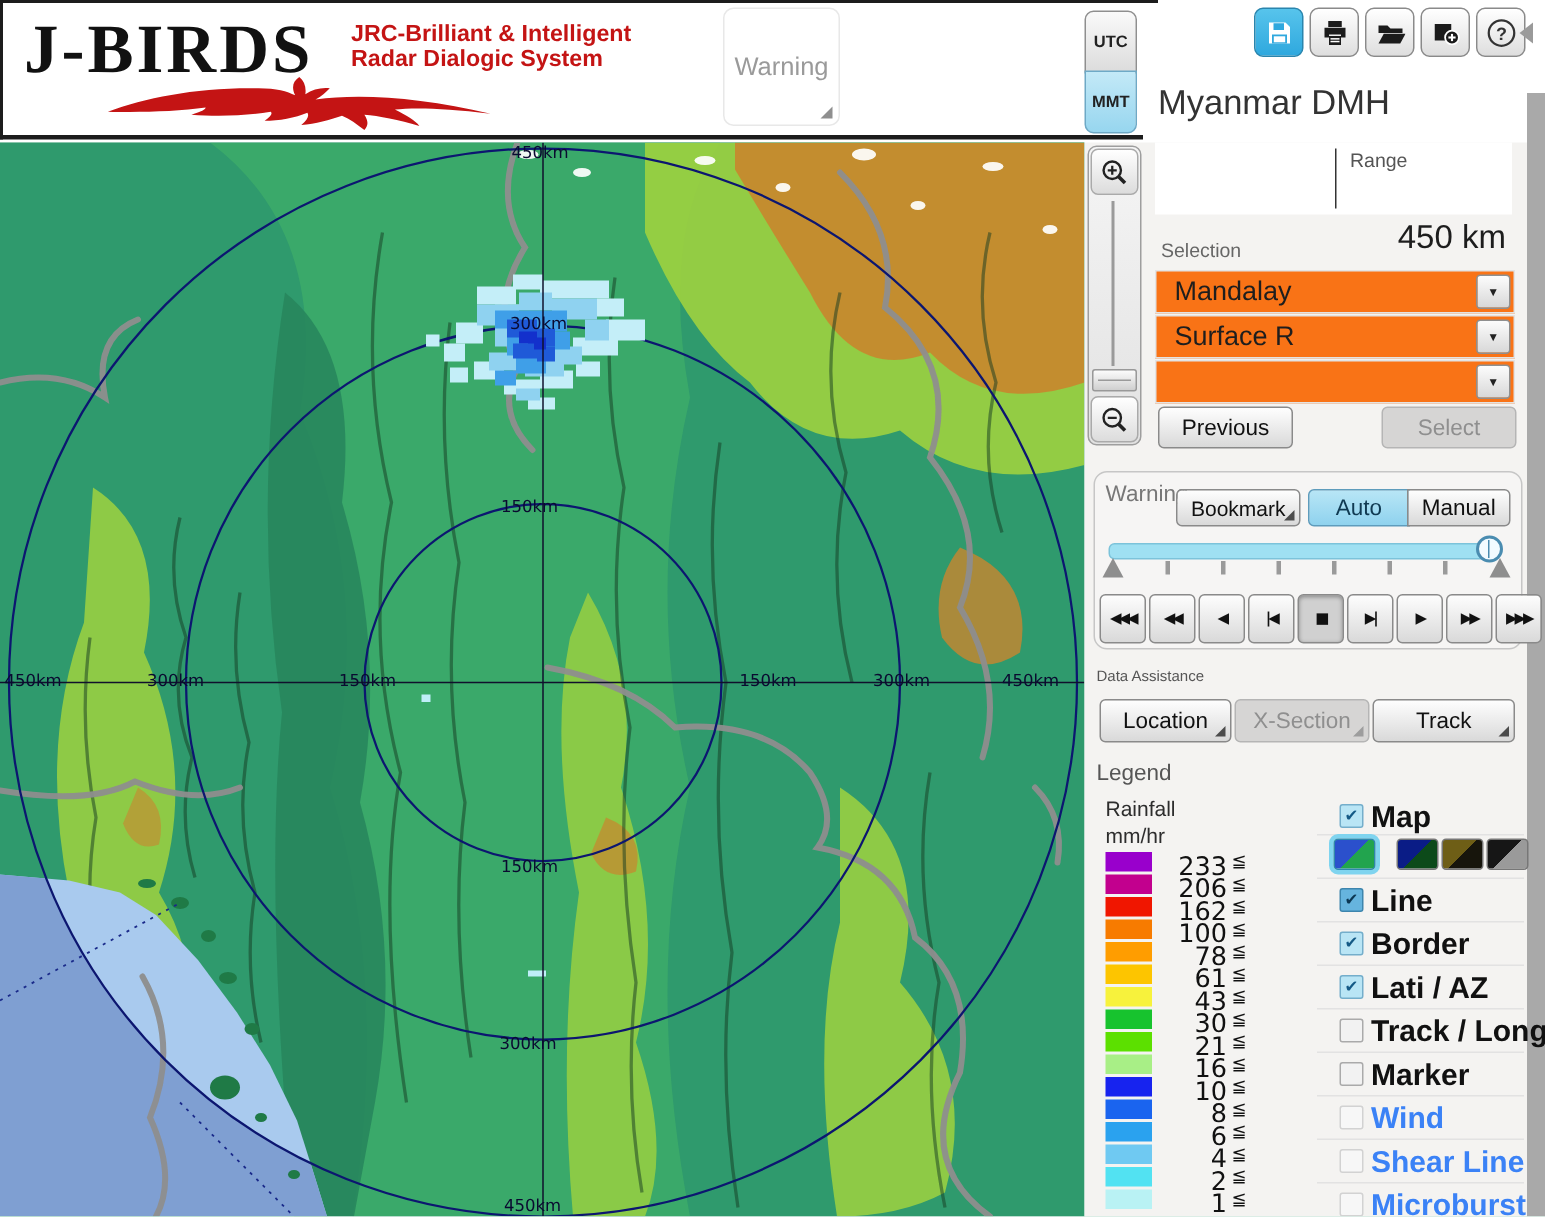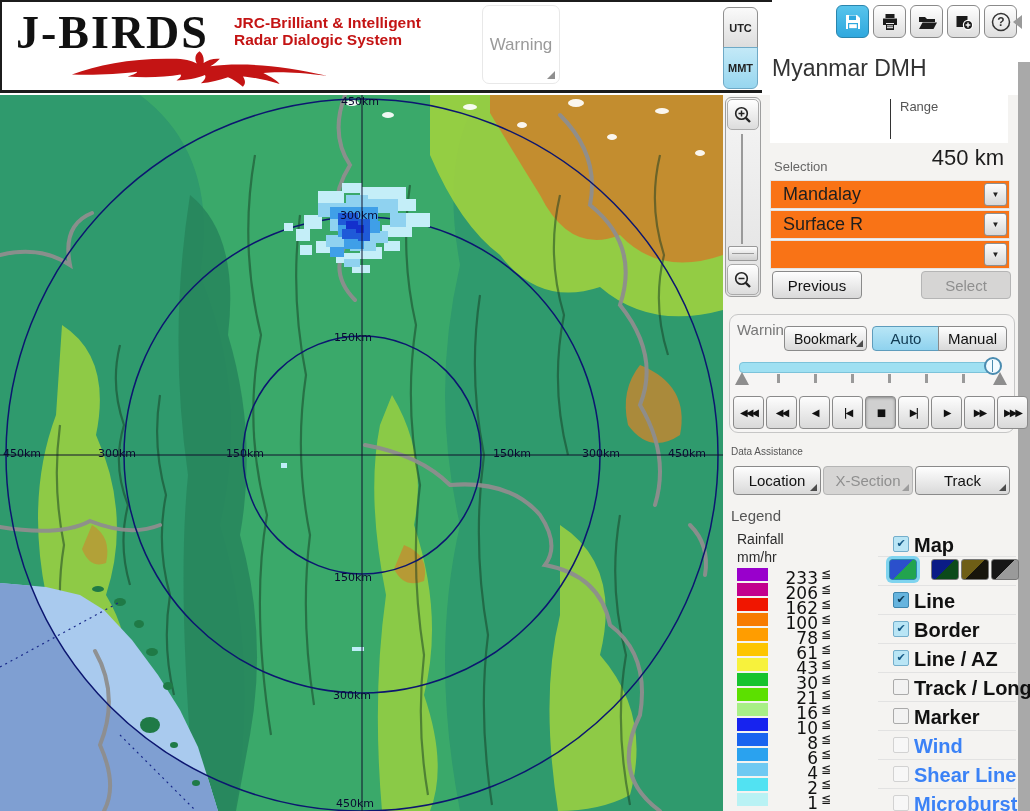--- a/index.html
+++ b/index.html
@@ -517,21 +517,21 @@
     <span class="ov-label">Line</span>
   </div>
   <div class="abs ov-sep" style="top:614px"></div>
   <div class="abs ov-row" style="top:619px">
     <span class="ov-cb checked">✔</span>
     <span class="ov-label">Border</span>
   </div>
   <div class="abs ov-sep" style="top:643px"></div>
   <div class="abs ov-row" style="top:648px">
     <span class="ov-cb checked">✔</span>
-    <span class="ov-label">Line / AZ</span>
+    <span class="ov-label">Lati / AZ</span>
   </div>
   <div class="abs ov-sep" style="top:672px"></div>
   <div class="abs ov-row" style="top:677px">
     <span class="ov-cb"></span>
     <span class="ov-label">Track / Long</span>
   </div>
   <div class="abs ov-sep" style="top:701px"></div>
   <div class="abs ov-row" style="top:706px">
     <span class="ov-cb"></span>
     <span class="ov-label">Marker</span>

